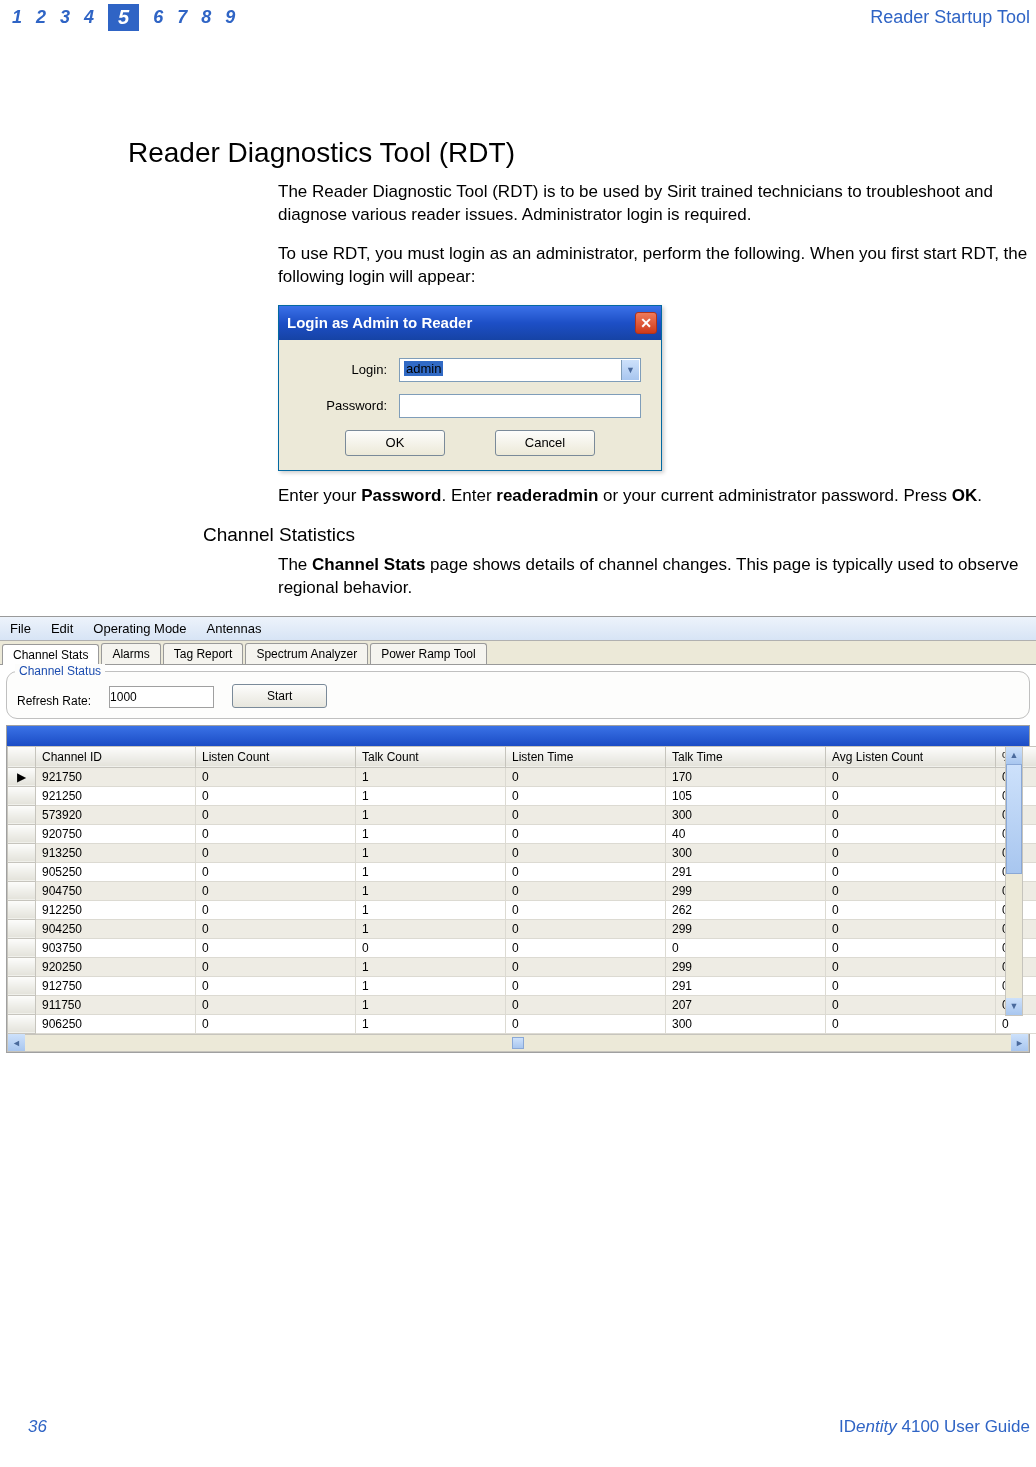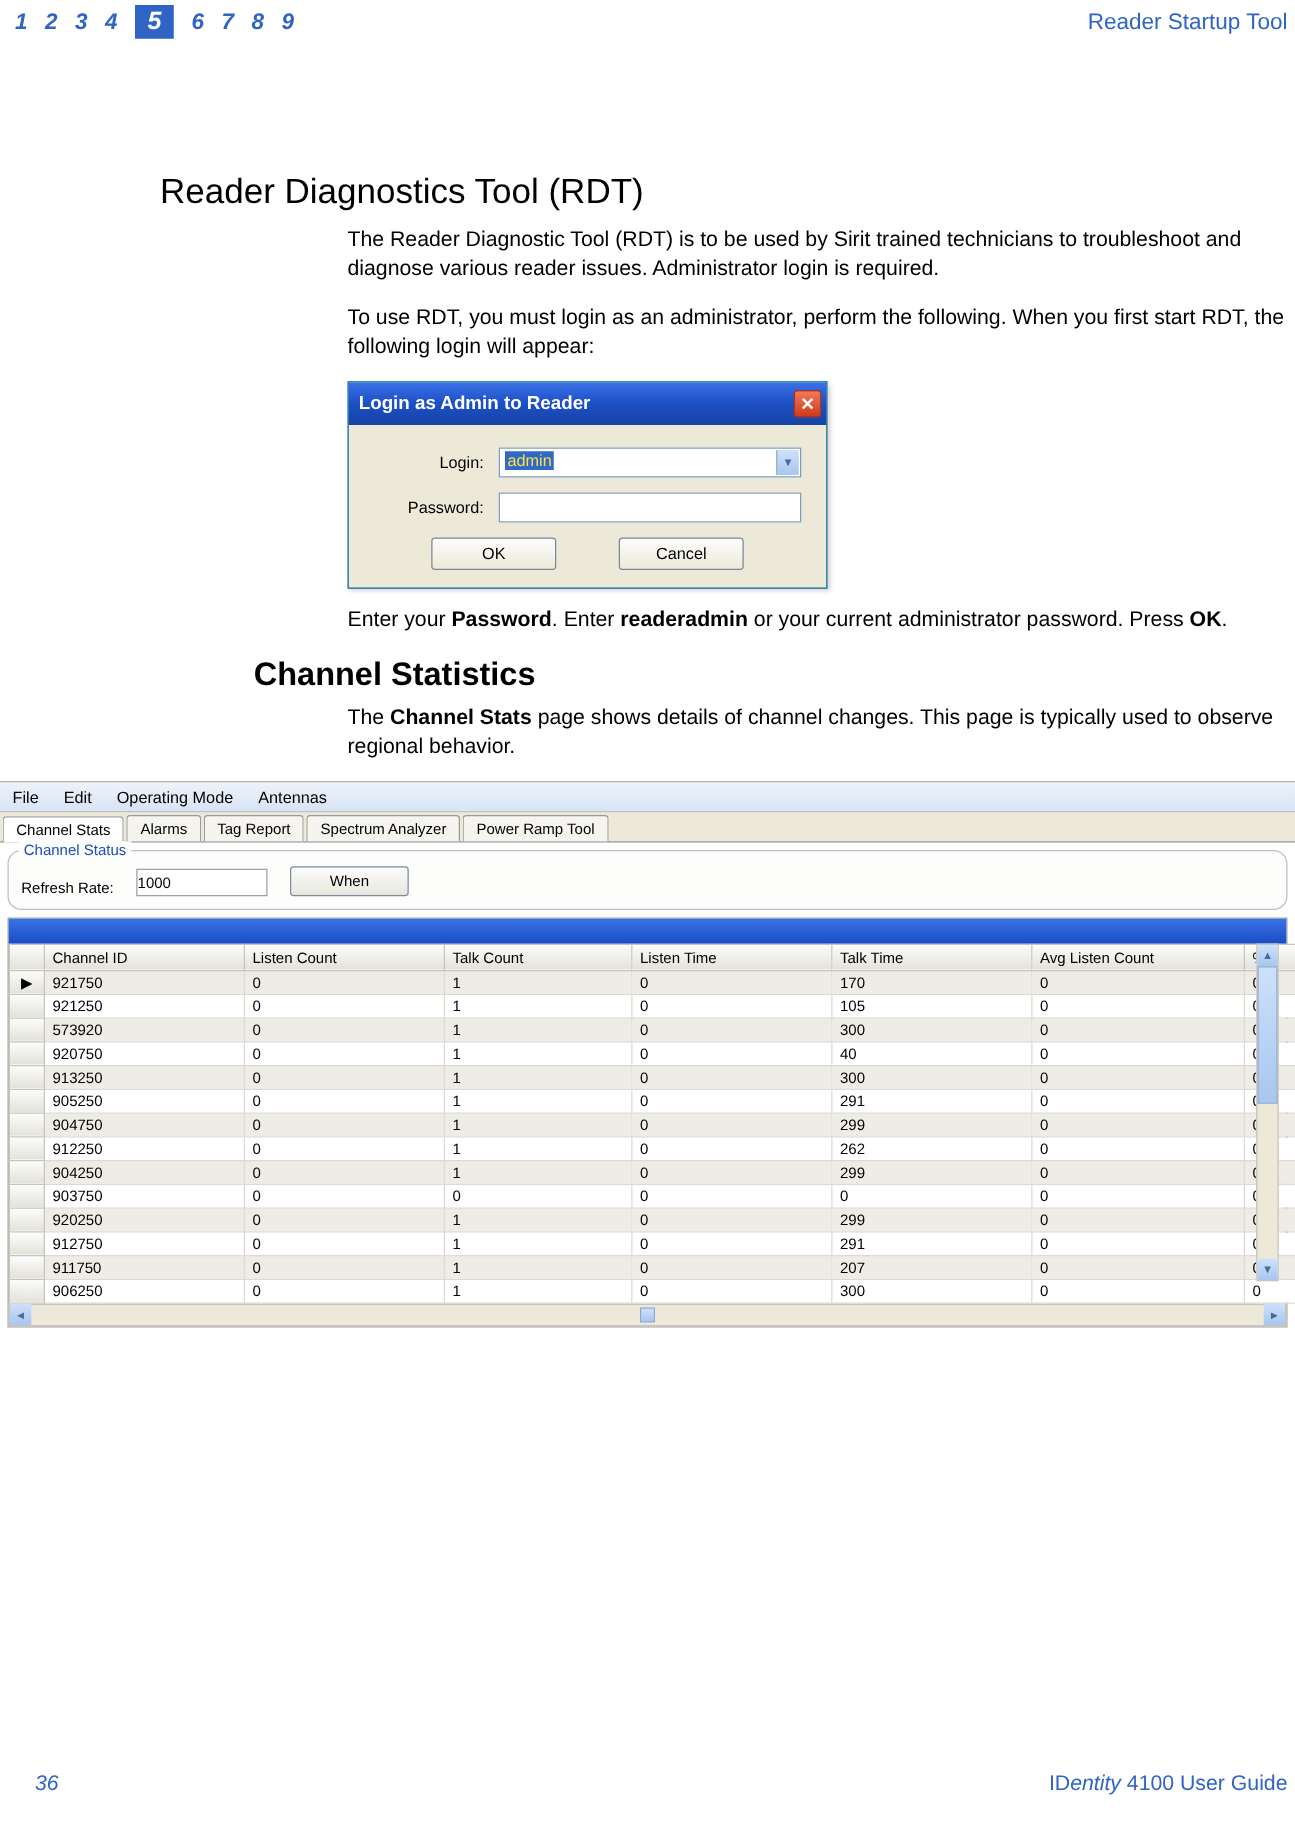--- a/index.html
+++ b/index.html
@@ -62,22 +62,22 @@
     font-family: Tahoma, Verdana, sans-serif;
     font-size: 17px;
     line-height: 1.35;
     margin-left: 150px;
     margin-top: 2px;
     margin-bottom: 16px;
     width: 750px;
   }
   h2.subsection {
     font-family: Tahoma, sans-serif;
-    font-size: 26px;
-    font-weight: bold;
+    font-size: 19px;
+    font-weight: normal;
     margin: 10px 0 8px 75px;
   }
   
   .login-dialog {
     margin-left: 150px;
     width: 384px;
     border: 1px solid #0369a1;
     background: #ece9d8;
     box-shadow: 2px 2px 4px rgba(0,0,0,0.2);
     margin-bottom: 14px;
@@ -118,21 +118,21 @@
   }
   .login-row .combo {
     flex:1;position:relative;
     height:24px;
     border:1px solid #7f9db9;
     background:#fff;
     padding:2px 22px 2px 4px;
     font-size:13px;color:#000;
   }
   .login-row .combo .selection {
-    background:#316ac5;color:#fde047;padding:0 2px;font-size:13px;
+    background:#316ac5;color:#000000;padding:0 2px;font-size:13px;
     display:inline-block;
   }
   .login-row .combo .dd-btn {
     position:absolute;right:1px;top:1px;width:18px;height:20px;
     background:linear-gradient(to bottom,#cde1fb,#a8c6ef);
     border-left:1px solid #7f9db9;
     display:flex;align-items:center;justify-content:center;
     color:#4a6a9c;font-size:9px;
   }
   .login-row input[type=password]{
@@ -300,21 +300,21 @@
           <div class="tab">Alarms</div>
           <div class="tab">Tag Report</div>
           <div class="tab">Spectrum Analyzer</div>
           <div class="tab">Power Ramp Tool</div>
         </div>
     <div class="groupbox">
       <div class="legend">Channel Status</div>
       <div class="refresh-row">
         <span class="lbl">Refresh Rate:</span>
         <input type="text" value="1000" style="">
-        <div class="start-btn">When</div>
+        <div class="start-btn">Start</div>
       </div>
     </div>
     <div class="table-area">
       <div class="blue-bar"></div>
       <div class="table-wrap">
         <table class="datagrid" id="datagrid">
           <colgroup>
             <col style="width:28px">
                 <col style="width:160px">
                 <col style="width:160px">

